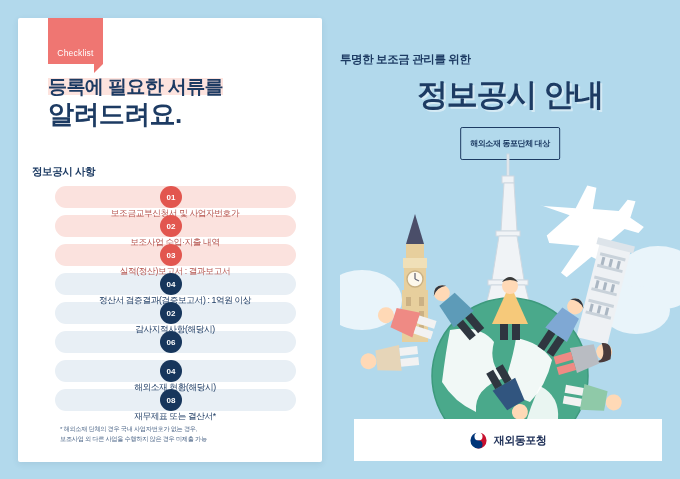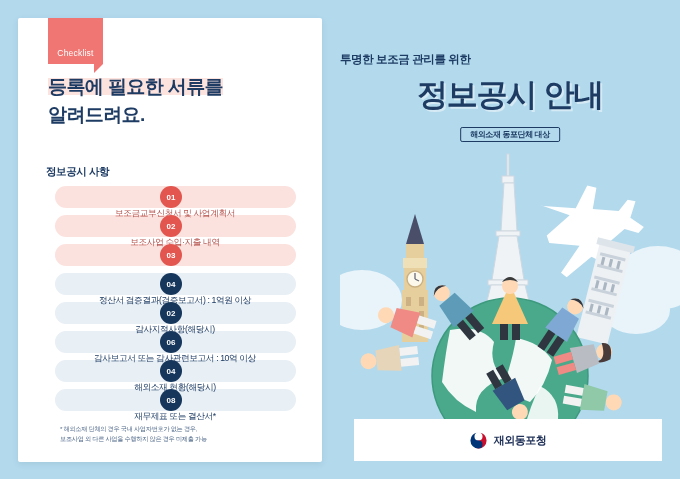--- a/index.html
+++ b/index.html
@@ -33,26 +33,26 @@
   }
 
   .headline{position:absolute;left:30px;top:56px;width:250px;}
   .headline .l1{
     display:inline;font-size:19px;font-weight:bold;color:#1d3b63;
     line-height:25px;letter-spacing:-.6px;
     background:linear-gradient(to bottom,transparent 8%,#fde3de 8%,#fde3de 92%,transparent 92%);
     box-decoration-break:clone;-webkit-box-decoration-break:clone;
   }
   .headline .l2{
-    display:block;margin-top:3px;font-size:19px;font-weight:bold;color:#1d3b63;
+    display:block;margin-top:3px;font-size:26px;font-weight:bold;color:#1d3b63;
     line-height:25px;letter-spacing:-.6px;
   }
 
   .section-label{
-    position:absolute;left:28px;top:147px;
+    position:absolute;left:14px;top:147px;
     font-size:10.5px;font-weight:bold;color:#1d3b63;letter-spacing:-.4px;
   }
 
   .check-list{position:absolute;left:28px;top:168px;width:250px;}
   .check-row{
     position:relative;height:22px;margin-bottom:7px;
     display:flex;align-items:center;flex-direction:column;
   }
   .check-row .pill{
     position:absolute;left:9px;top:0;width:241px;height:22px;border-radius:11px;
@@ -86,21 +86,21 @@
     font-size:11.5px;font-weight:bold;color:#1d3b63;letter-spacing:-.4px;
   }
   .big-title{
     position:absolute;left:0;right:0;top:74px;text-align:center;
     font-size:31px;font-weight:bold;color:#1d3b63;letter-spacing:-1.2px;
     text-shadow:2px 2px 0 rgba(255,255,255,.45);
   }
   .sub-badge{
     position:absolute;left:50%;top:127px;transform:translateX(-50%);
     border:1px solid #1d3b63;border-radius:2px;
-    padding:1px 9px;font-size:8px;font-weight:bold;color:#1d3b63;letter-spacing:-.4px;
+    padding:10px 9px;font-size:8px;font-weight:bold;color:#1d3b63;letter-spacing:-.4px;
     white-space:nowrap;
   }
 
   .scene{position:absolute;left:0;top:150px;width:340px;height:290px;}
 
   .footer-band{
     position:absolute;left:14px;bottom:18px;width:308px;height:42px;
     background:#ffffff;display:flex;align-items:center;justify-content:center;gap:7px;
   }
   .logo-text{font-size:11px;font-weight:bold;color:#22335a;letter-spacing:-.5px;}
@@ -122,45 +122,45 @@
         <span class="l1">등록에 필요한 서류를</span>
         <span class="l2">알려드려요.</span>
       </div>
 
       <div class="section-label">정보공시 사항</div>
 
       <div class="check-list" id="check-list">
           <div class="check-row red">
             <div class="pill"></div>
             <div class="badge">01</div>
-            <div class="row-text">보조금교부신청서 및 사업계획서</div>
+            <div class="row-text">보조금교부신청서 및 사업자번호가</div>
           </div>
           <div class="check-row red">
             <div class="pill"></div>
             <div class="badge">02</div>
             <div class="row-text">보조사업 수입·지출 내역</div>
           </div>
           <div class="check-row red">
             <div class="pill"></div>
             <div class="badge">03</div>
+            <div class="row-text">실적(정산)보고서 : 결과보고서</div>
           </div>
           <div class="check-row navy">
             <div class="pill"></div>
             <div class="badge">04</div>
             <div class="row-text">정산서 검증결과(검증보고서) : 1억원 이상</div>
           </div>
           <div class="check-row navy">
             <div class="pill"></div>
             <div class="badge">02</div>
             <div class="row-text">감사지적사항(해당시)</div>
           </div>
           <div class="check-row navy">
             <div class="pill"></div>
             <div class="badge">06</div>
-            <div class="row-text">감사보고서 또는 감사관련보고서 : 10억 이상</div>
           </div>
           <div class="check-row navy">
             <div class="pill"></div>
             <div class="badge">04</div>
             <div class="row-text">해외소재 현황(해당시)</div>
           </div>
           <div class="check-row navy">
             <div class="pill"></div>
             <div class="badge">08</div>
             <div class="row-text">재무제표 또는 결산서*</div>

